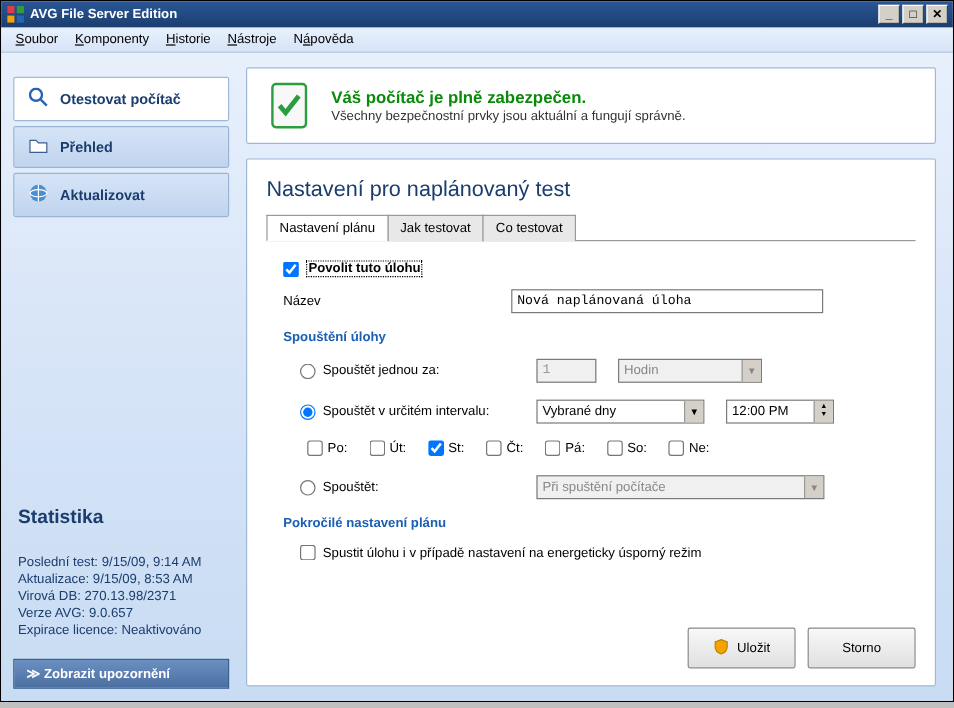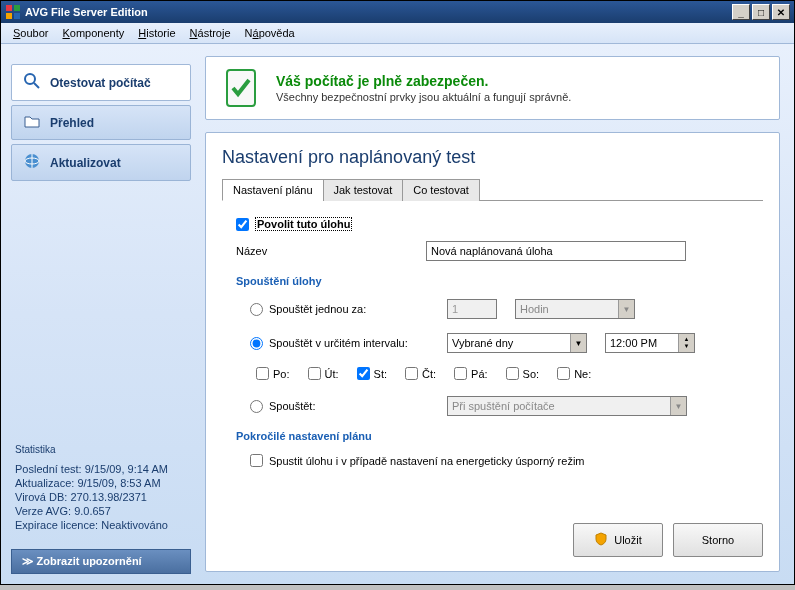--- a/index.html
+++ b/index.html
@@ -110,24 +110,24 @@
 }
 .nav-inactive {
   background: linear-gradient(#d6e4f7, #c0d4ee);
   border: 1px solid #9ab4d6;
 }
 .stats-block {
   margin-top: auto;
   padding: 6px 4px;
 }
 .stats-title {
-  font-weight: normal;
+  font-weight: bold;
   color: #1a3d6e;
-  font-size: 10px;
-  margin-bottom: 8px;
+  font-size: 16px;
+  margin-bottom: 22px;
 }
 .stats-line {
   color: #1a3d6e;
   margin-bottom: 2px;
 }
 .show-notif {
   background: linear-gradient(#6a8fc0, #4a6fa0);
   color: #fff;
   padding: 5px 10px;
   font-weight: bold;
@@ -218,21 +218,21 @@
 }
 .row-label { width: 190px; }
 .section-heading {
   color: #1a5fb4;
   font-weight: bold;
   margin: 8px 0 12px 0;
 }
 input[type=text].field {
   border: 1px solid #7a7a7a;
   padding: 2px 4px;
-  font-family: Liberation Sans, sans-serif;
+  font-family: Liberation Mono, monospace;
   font-size: 11px;
   height: 20px;
 }
 .select {
   border: 1px solid #7a7a7a;
   background: #fff;
   display: inline-flex;
   align-items: center;
   height: 20px;
 }

